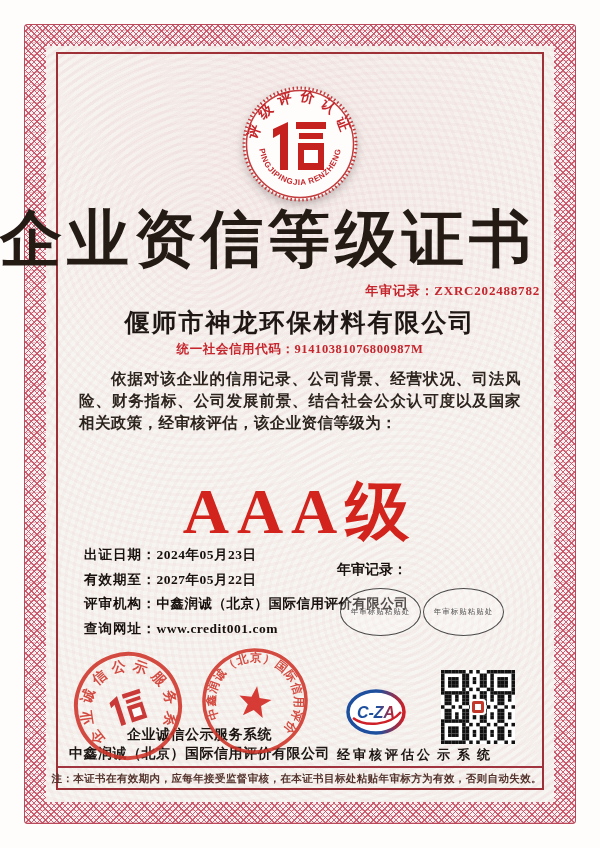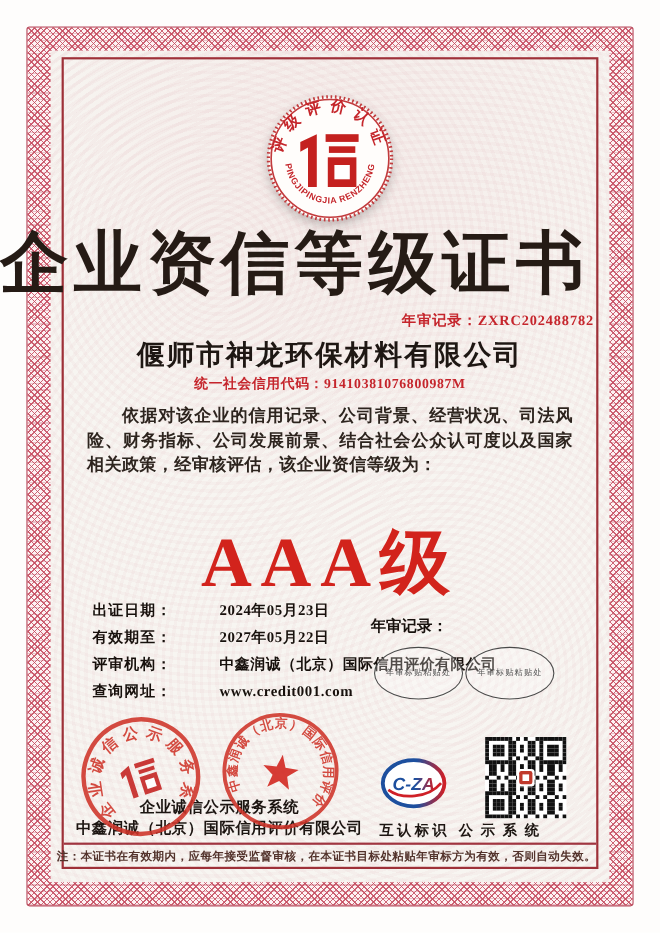--- a/index.html
+++ b/index.html
@@ -38,21 +38,21 @@
   .uscc{position:absolute;left:0;top:341px;width:100%;text-align:center;
         font-size:12.5px;font-weight:700;color:#c5252c;letter-spacing:.6px;}
   .para{position:absolute;left:79px;top:368px;width:442px;font-size:15.5px;font-weight:700;
         line-height:22px;color:#2d241e;text-align:justify;text-indent:32px;letter-spacing:.4px;}
   .rating{position:absolute;left:0;top:436px;width:100%;text-align:center;
         font-size:64px;font-weight:900;color:#d2231c;letter-spacing:8px;margin-top:32px;}
 
   .details{position:absolute;left:84px;top:546px;}
   .drow{height:24.5px;font-size:13.5px;color:#17100c;white-space:nowrap;}
   .dlabel{font-weight:900;letter-spacing:1px;}
-  .dvalue{font-weight:700;letter-spacing:.5px;margin-left:43px;}
+  .dvalue{font-weight:700;letter-spacing:.5px;}
 
   .annual-label{position:absolute;left:337px;top:561px;font-size:14px;font-weight:900;color:#17100c;}
   .annual-slots{position:absolute;left:340px;top:588px;display:flex;gap:2px;}
   .slot{width:79px;height:46px;border:1.5px solid #4a4a4a;border-radius:50%;
         display:flex;align-items:center;justify-content:center;background:rgba(255,255,255,.25);}
   .slot span{font-size:7.5px;color:#555;letter-spacing:1px;white-space:nowrap;}
 
   .org-lines{position:absolute;left:57px;top:725px;width:285px;text-align:center;
         color:#1c1511;z-index:2;}
   .org-lines div{font-size:14px;font-weight:900;line-height:19px;white-space:nowrap;letter-spacing:.5px;}
@@ -160,21 +160,21 @@
       <linearGradient id="czagrad" x1="0" y1="0" x2="1" y2="0">
         <stop offset="0" stop-color="#1d4f9e"></stop>
           <stop offset="0.55" stop-color="#1d4f9e"></stop>
         <stop offset="1" stop-color="#cf2027"></stop>
       </linearGradient>
     </defs>
     <ellipse cx="31" cy="25" rx="28" ry="21" fill="#ffffff" stroke="url(#czagrad)" stroke-width="3.5"></ellipse>
     <path d="M 8 31 C 20 40, 44 39, 56 25" fill="none" stroke="#cf2027" stroke-width="2.5"></path>
     <text x="31" y="31" text-anchor="middle" font-size="16" font-style="italic" font-weight="900" font-family="Liberation Sans, sans-serif" fill="url(#czagrad)">C-ZA</text>
   </svg>
-  <div class="cza-label">互认标识</div>
+  <div class="cza-label">经审核评估</div>
 
   <div class="qr"><svg width="74" height="74" xmlns="http://www.w3.org/2000/svg">
         <rect x="0.00" y="0.00" width="3.52" height="3.52" fill="#111"></rect>
         <rect x="3.52" y="0.00" width="3.52" height="3.52" fill="#111"></rect>
         <rect x="7.05" y="0.00" width="3.52" height="3.52" fill="#111"></rect>
         <rect x="10.57" y="0.00" width="3.52" height="3.52" fill="#111"></rect>
         <rect x="14.10" y="0.00" width="3.52" height="3.52" fill="#111"></rect>
         <rect x="17.62" y="0.00" width="3.52" height="3.52" fill="#111"></rect>
         <rect x="21.14" y="0.00" width="3.52" height="3.52" fill="#111"></rect>
         <rect x="28.19" y="0.00" width="3.52" height="3.52" fill="#111"></rect>

